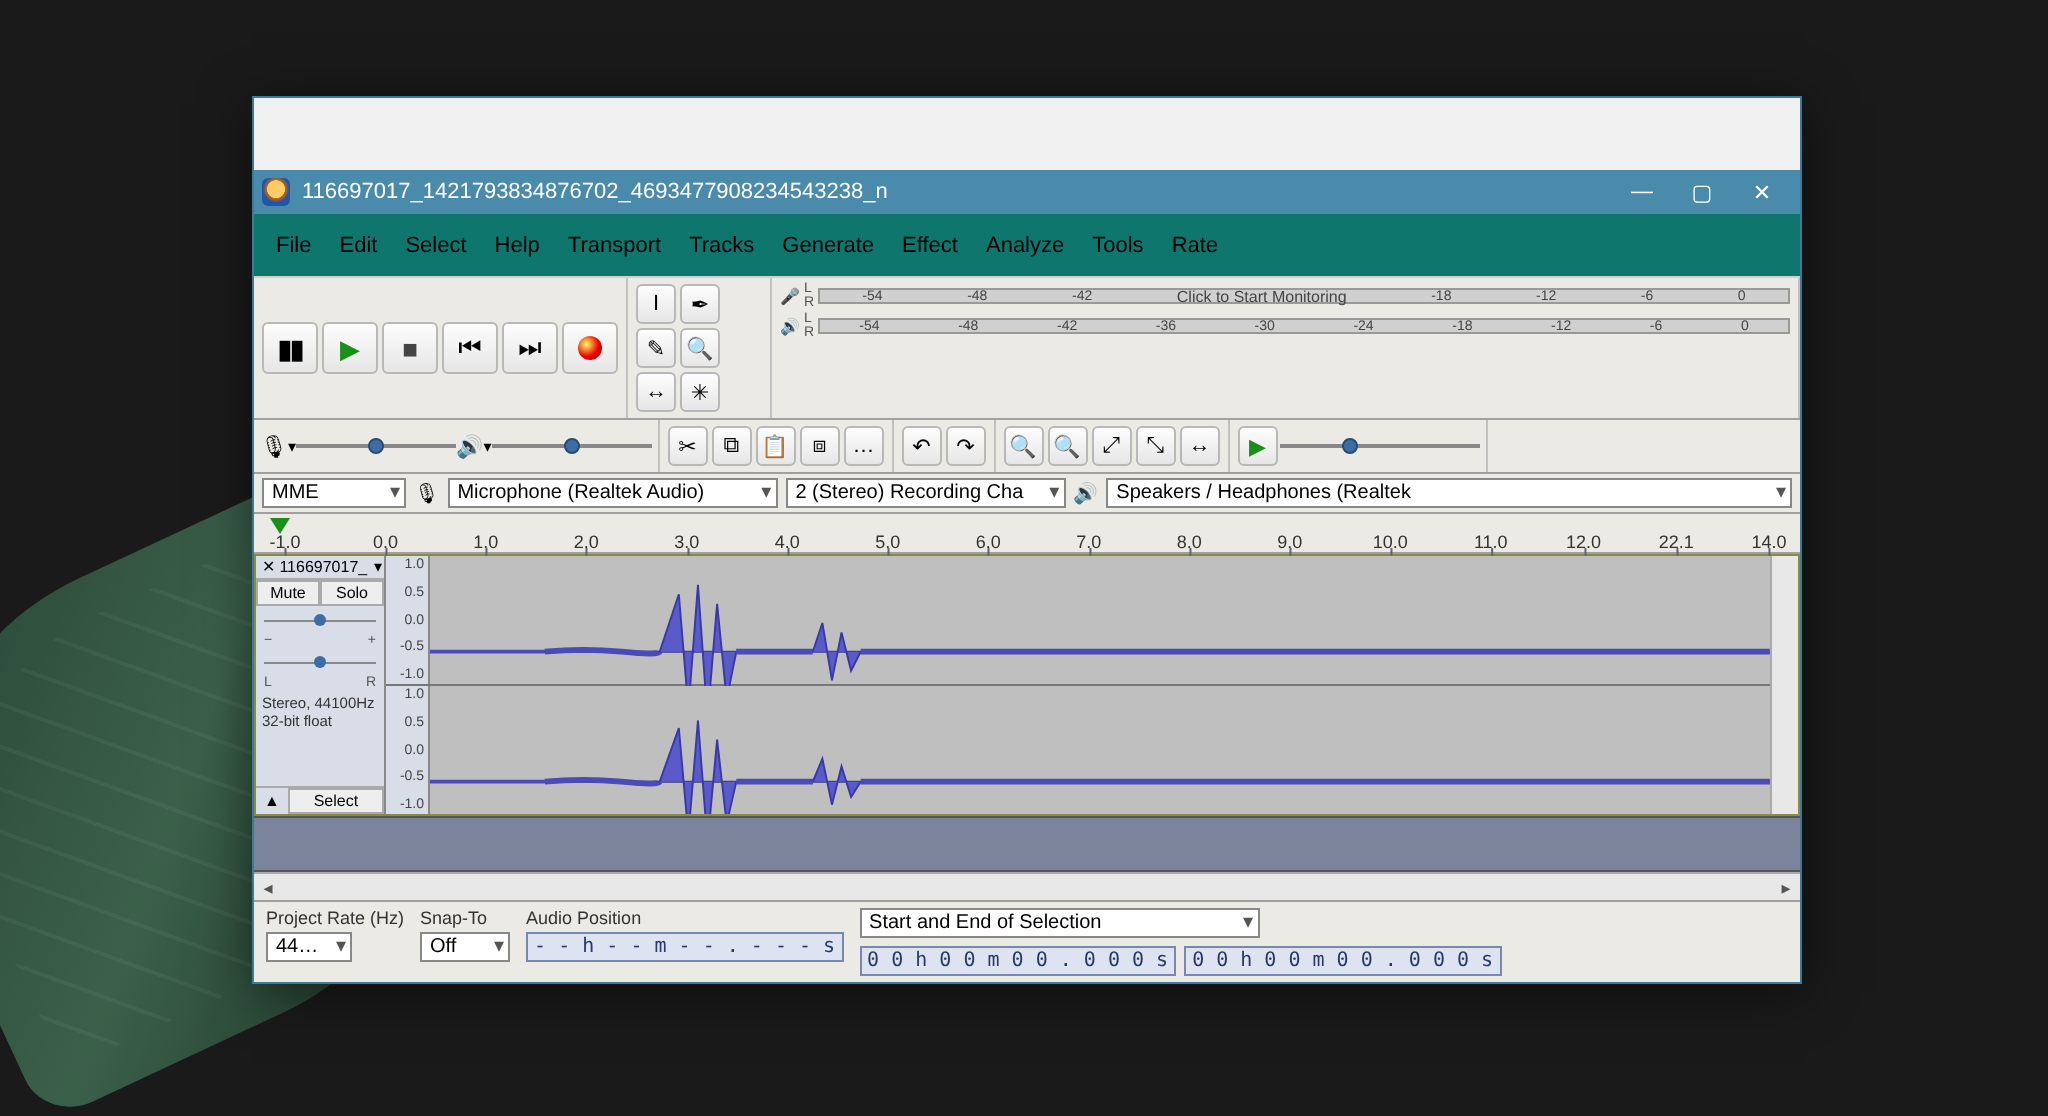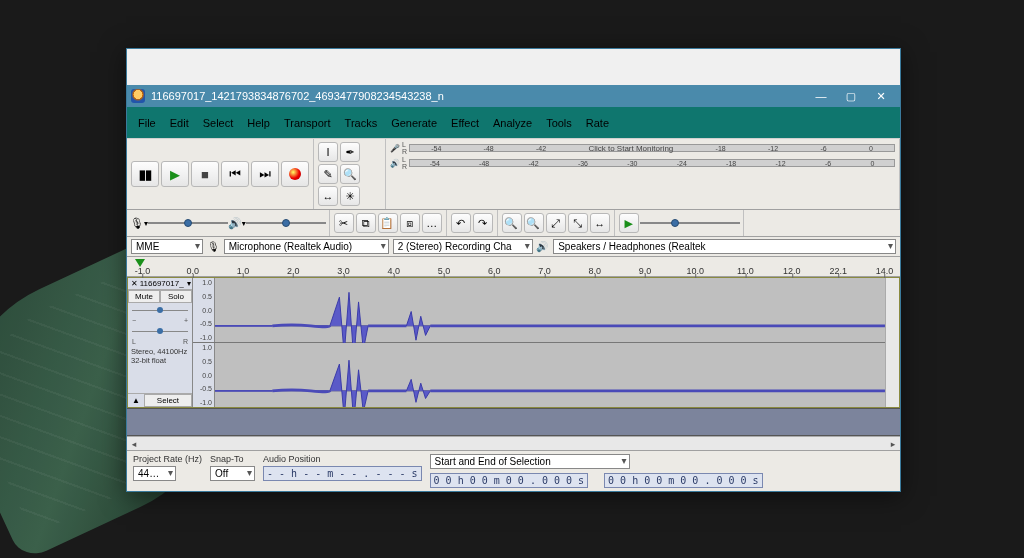--- a/index.html
+++ b/index.html
@@ -334,20 +334,20 @@
       <div class="sel-col">
         <label>Snap-To</label>
         <div class="combo" style="width:45px">Off</div>
       </div>
       <div class="sel-col">
         <label>Audio Position</label>
         <div class="timecode">- - h - - m - - . - - - s</div>
       </div>
       <div class="sel-col">
         <div class="combo" style="width:200px;margin-bottom:2px">Start and End of Selection</div>
-        <div style="display:flex;gap:16px">
+        <div style="display:flex;gap:4px">
           <div class="timecode">0 0 h 0 0 m 0 0 . 0 0 0 s</div>
           <div class="timecode">0 0 h 0 0 m 0 0 . 0 0 0 s</div>
         </div>
       </div>
     </div>
   </div>
 </div>
 
 </body></html>

